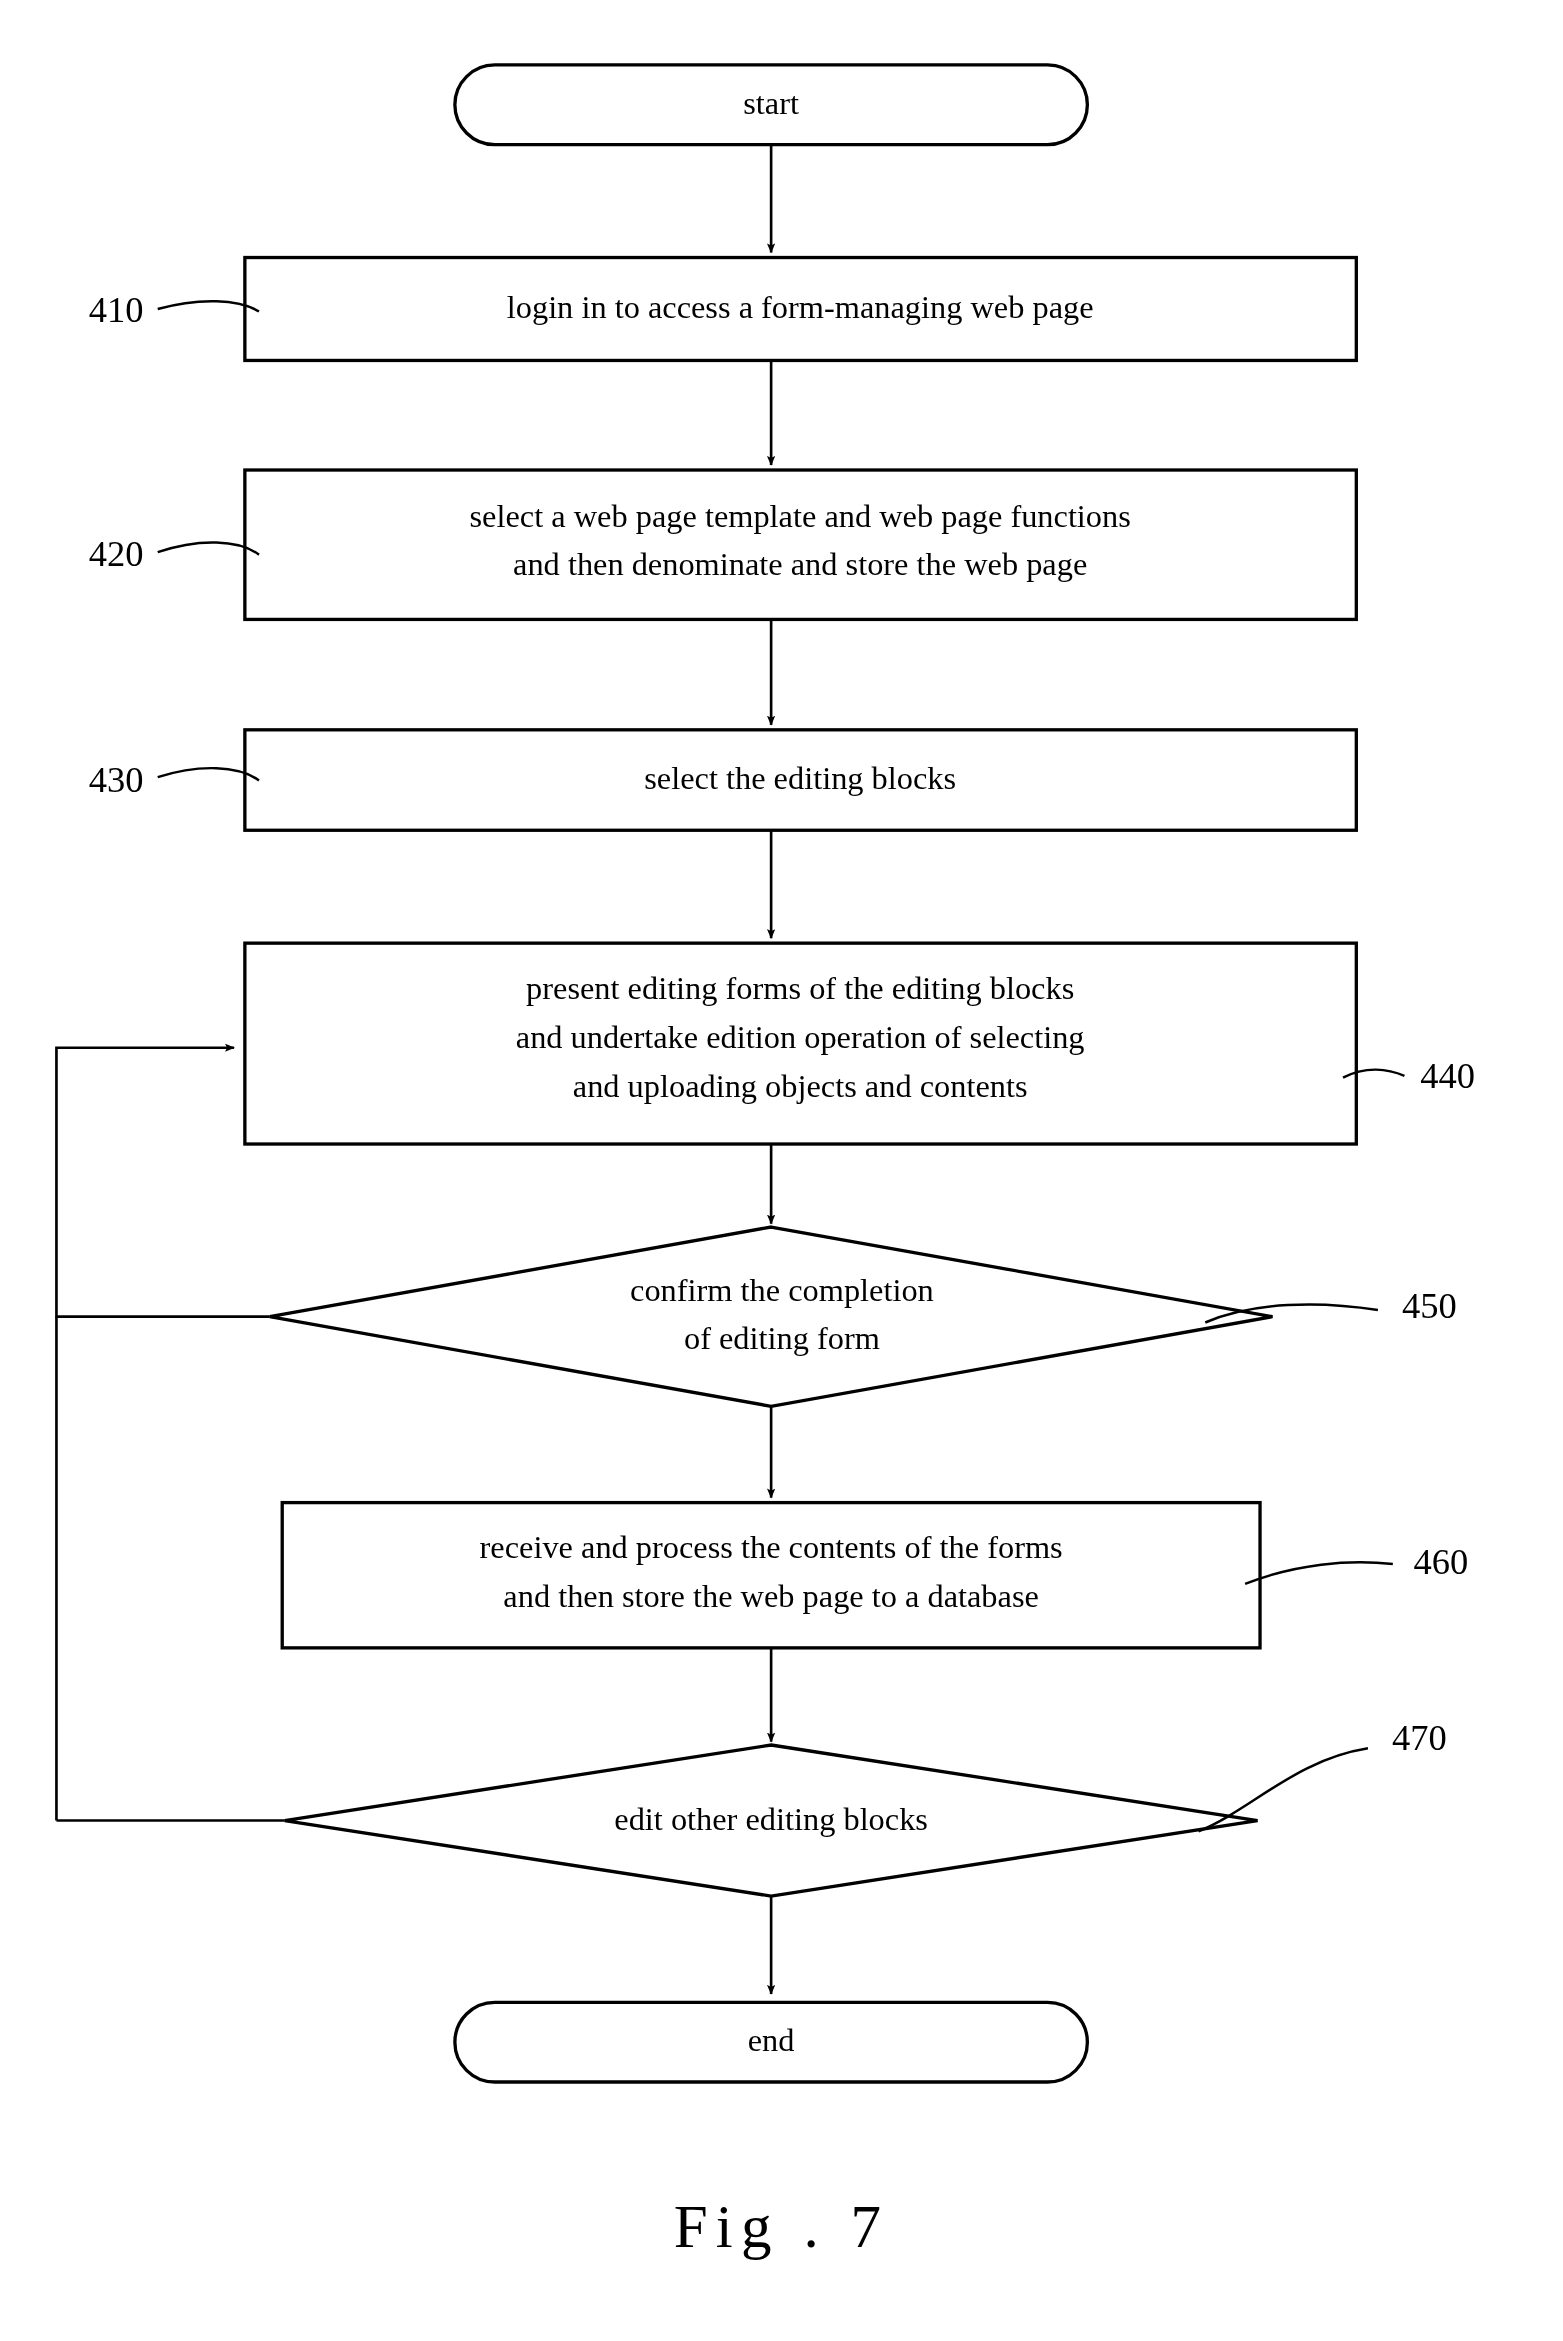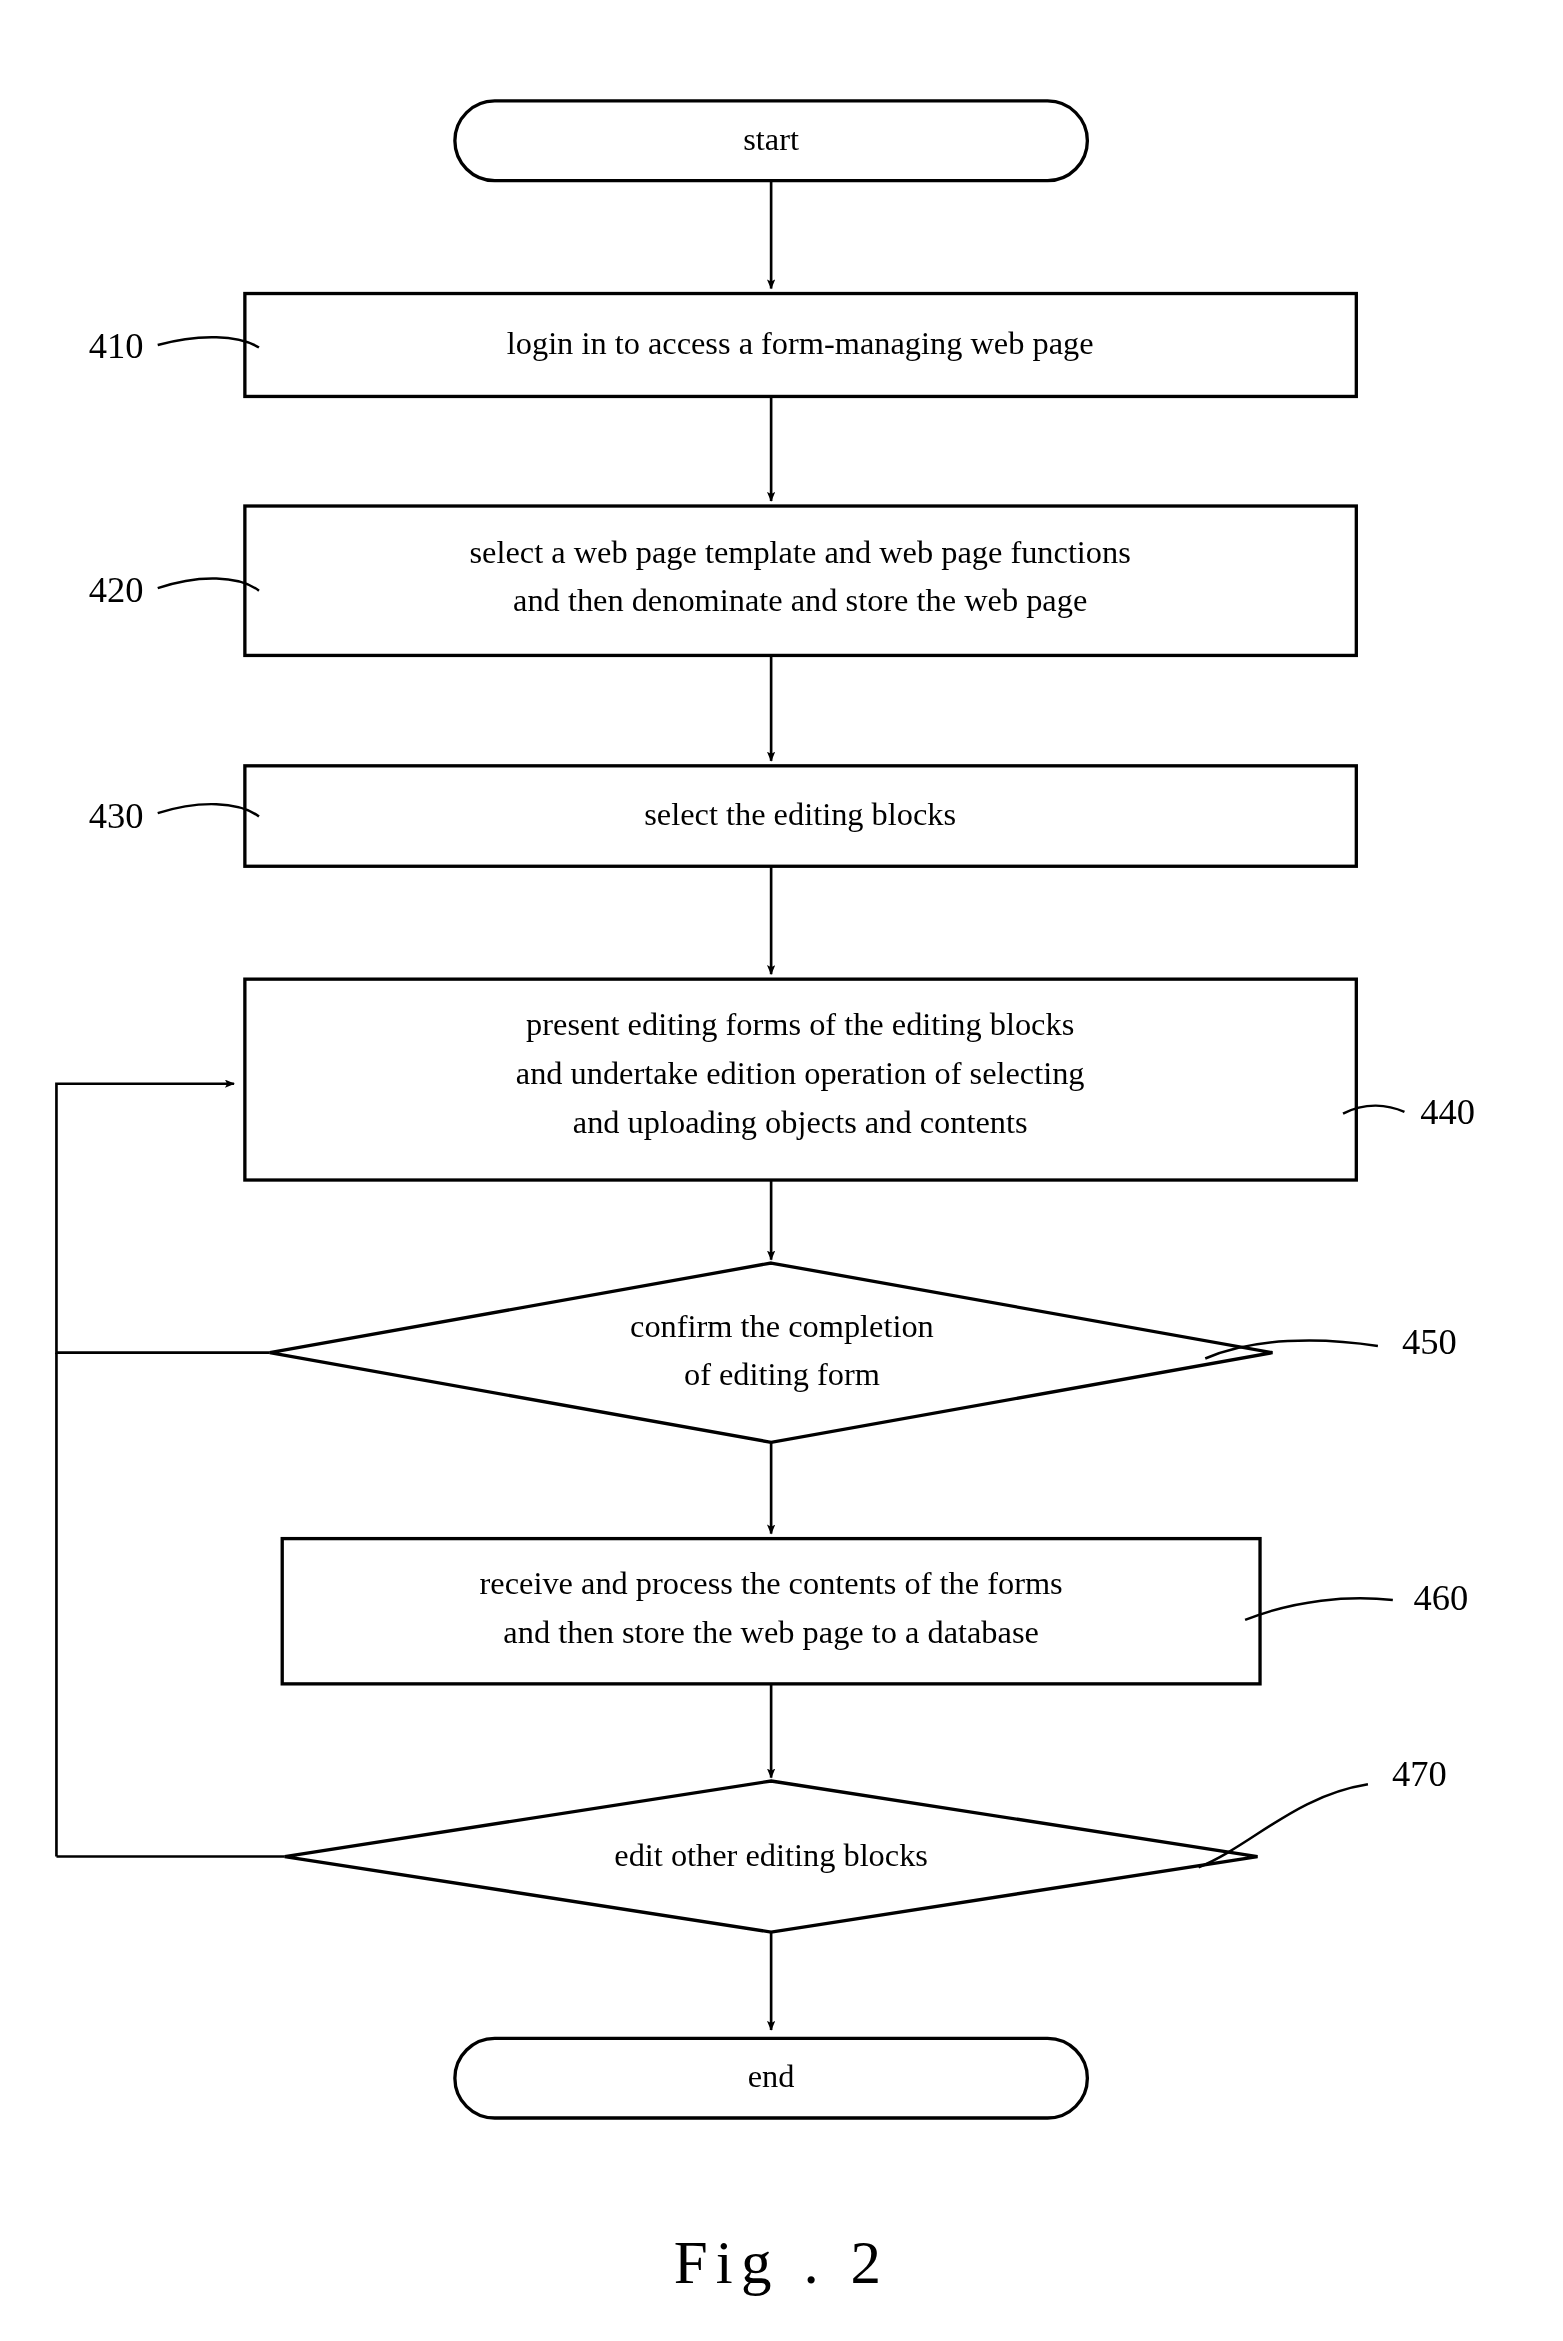--- a/index.html
+++ b/index.html
@@ -11,21 +11,20 @@
     width: 1563px;
     height: 2342px;
     font-family: "Liberation Serif", "DejaVu Serif", serif;
     color: #000000;
     overflow: hidden;
   }
   #figure-root {
     position: relative;
     width: 1563px;
     height: 2017px;
-    margin-top: 36px;
   }
   svg#flowchart {
     position: absolute;
     top: 0;
     left: 0;
     width: 1563px;
     height: 2342px;
     display: block;
   }
   .shape-stroke {
@@ -183,16 +182,16 @@
       <text class="term-text" x="929" y="2462">end</text>
     </g>
 
     <path class="connector" d="M325,1586 L68,1586 L68,1262 L282,1262" marker-end="url(#arrowhead)"></path>
 
     <path class="connector" d="M343,2193 L68,2193"></path>
     <line class="connector" x1="68" y1="2193" x2="68" y2="1586"></line>
 
   </svg>
 
-  <div class="fig-caption">Fig . 2</div>
+  <div class="fig-caption">Fig . 7</div>
 
 </div>
 
 
 </body></html>

